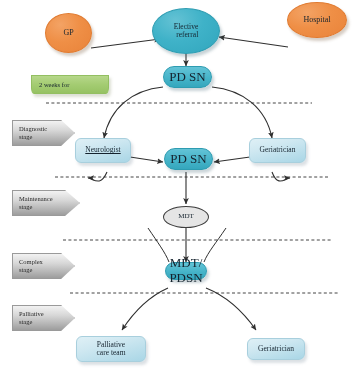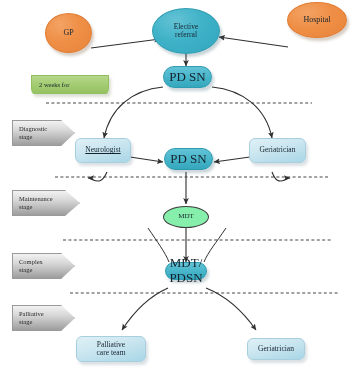--- a/index.html
+++ b/index.html
@@ -40,20 +40,21 @@
     box-shadow: 2px 3px 3px rgba(120,90,60,0.30);
     font-size: 8px;
   }
   
   .ellipse-teal {
     border-radius: 50%;
     background: radial-gradient(ellipse at 34% 26%, #64c2d4 0%, #3fb2c8 45%, #31a6bd 100%);
     border: 1px solid #2f9db2;
     box-shadow: 2px 3px 3px rgba(70,105,120,0.30);
     font-size: 7.5px;
+    text-align: right;
   }
   
   .box-teal {
     border-radius: 11px;
     background: linear-gradient(180deg, #63c3d6 0%, #46b4c9 55%, #35a7bd 100%);
     border: 1px solid #2e9cb1;
     box-shadow: 2px 3px 3px rgba(70,105,120,0.28);
     font-size: 13px;
     align-items: center;
   }
@@ -61,21 +62,21 @@
   .box-pale {
     border-radius: 6px;
     background: linear-gradient(165deg, #dff0f6 0%, #cfe8f1 35%, #a9d6e6 100%);
     border: 1px solid #a8cfdd;
     box-shadow: 2px 3px 3px rgba(90,115,130,0.22);
     font-size: 7.5px;
   }
   
   .oval-white {
     border-radius: 50%;
-    background: #86efac;
+    background: #e5e5e5;
     border: 1px solid #3d3d3d;
     font-size: 7px;
   }
   
   .stage-arrow {
     background: linear-gradient(180deg, #f2f2f2 0%, #d8d8d8 38%, #9d9d9d 100%);
     border: 1px solid #9a9a9a;
     clip-path: polygon(0% 0%, 78% 0%, 100% 50%, 78% 100%, 0% 100%);
     -webkit-clip-path: polygon(0% 0%, 78% 0%, 100% 50%, 78% 100%, 0% 100%);
     justify-content: flex-start;

